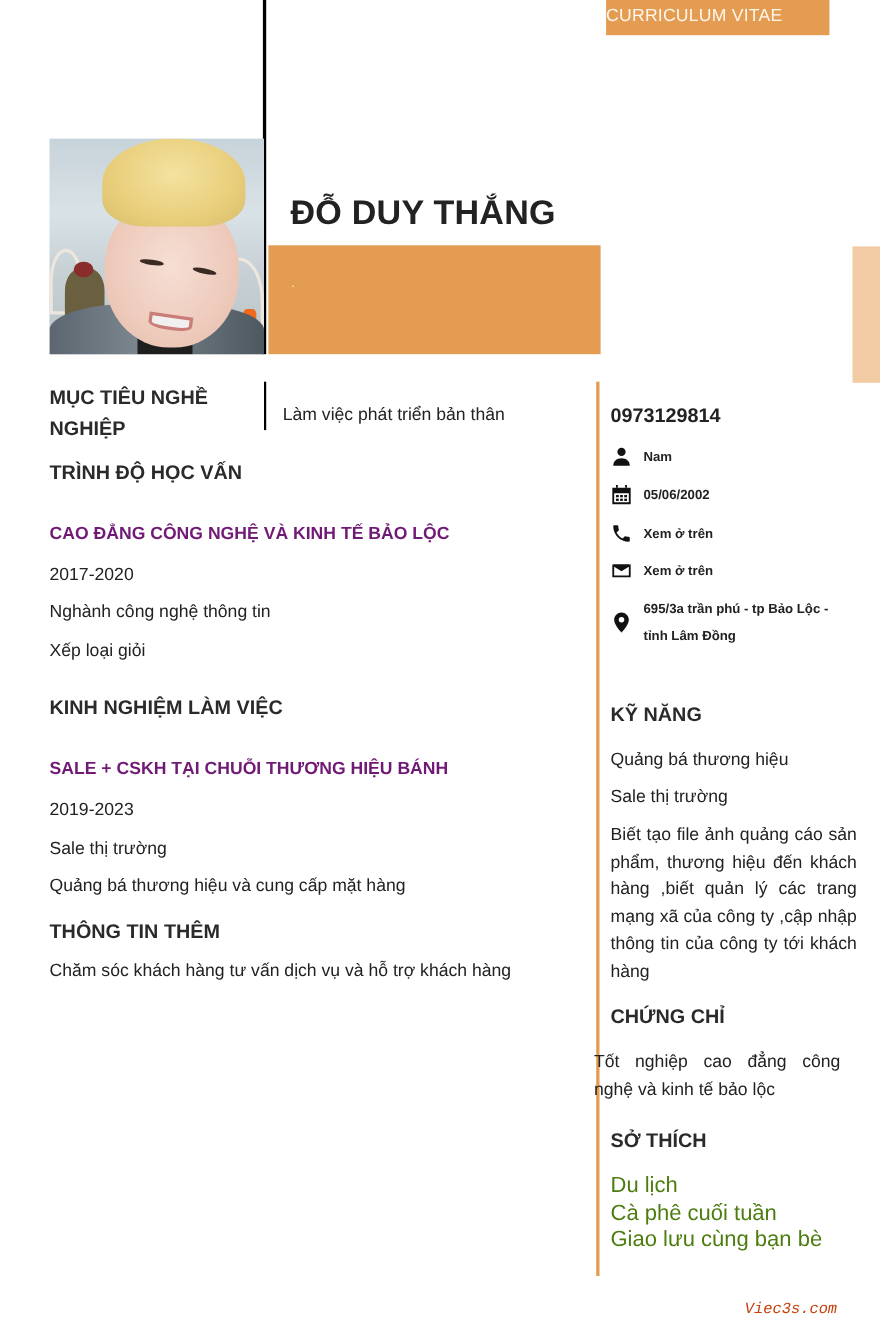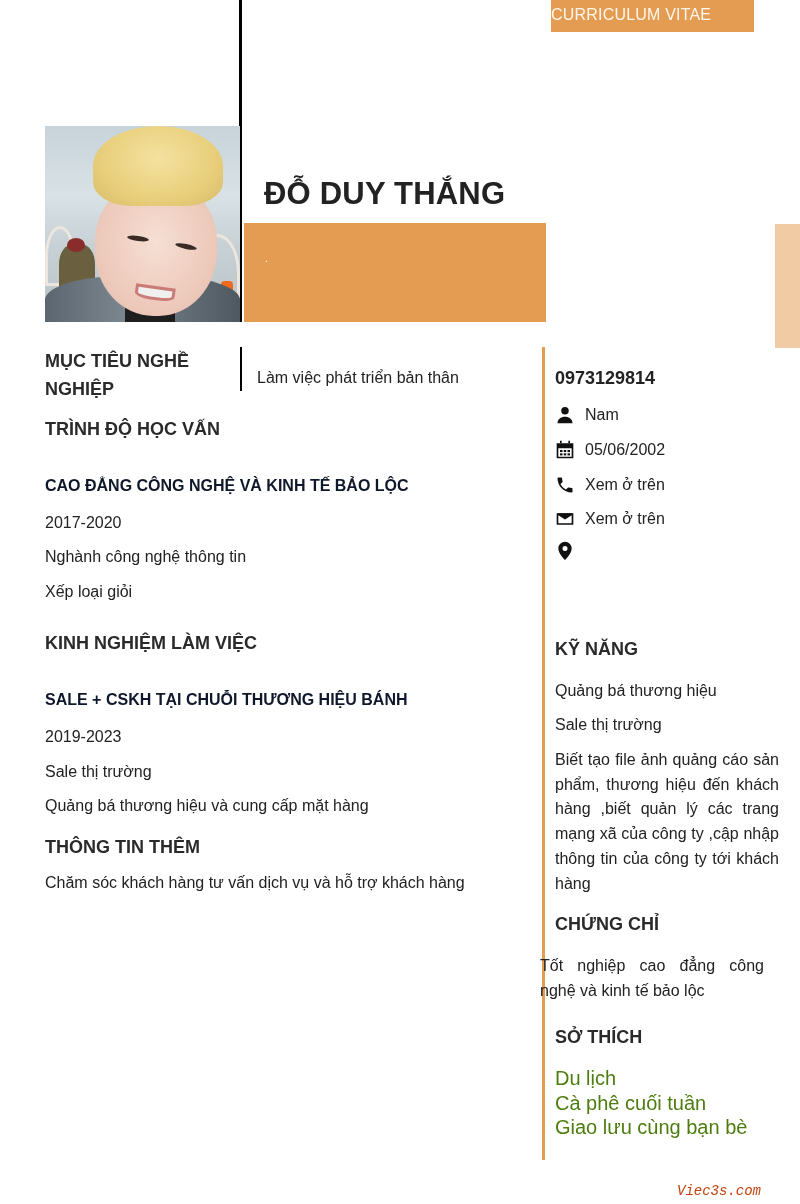--- a/index.html
+++ b/index.html
@@ -23,21 +23,21 @@
     .photo .person-bg { position: absolute; left: 14px; top: 118px; width: 36px; height: 50px; background: #6a5f3e; border-radius: 40% 40% 0 0; }
     .photo .person-bg-head { position: absolute; left: 22px; top: 112px; width: 18px; height: 14px; background: #8b2c2c; border-radius: 50%; }
     .photo .orange-obj { position: absolute; left: 176px; top: 155px; width: 12px; height: 14px; background: #f06a1d; border-radius: 30%; }
 
     .name { position: absolute; left: 264px; top: 176px; font-size: 31px; font-weight: bold; color: #222; letter-spacing: 0.2px; }
     .orange-box { position: absolute; left: 244px; top: 223px; width: 302px; height: 99px; background: #e39c52; }
     .orange-box .dot { position: absolute; left: 21px; top: 31px; font-size: 10px; color: #fff; line-height: 10px; }
     .right-tab { position: absolute; left: 775px; top: 224px; width: 25px; height: 124px; background: #f0cba3; }
 
     .section-title { position: absolute; font-size: 18px; font-weight: bold; color: #2a2a2a; line-height: 28px; }
-    .sub-title { position: absolute; font-size: 16px; font-weight: bold; color: #0f172a; }
+    .sub-title { position: absolute; font-size: 16px; font-weight: bold; color: #701a75; }
     .text { position: absolute; font-size: 16px; color: #222; line-height: 20px; }
 
     .objective-title { left: 45px; top: 347px; width: 190px; }
     .objective-divider { position: absolute; left: 240px; top: 347px; width: 2px; height: 44px; background: #000; }
     .objective-text { left: 257px; top: 368px; }
 
     .edu-title { left: 45px; top: 415px; }
     .edu-school { left: 45px; top: 477px; }
     .edu-year { left: 45px; top: 513px; }
     .edu-major { left: 45px; top: 547px; }
@@ -50,21 +50,21 @@
     .exp-d2 { left: 45px; top: 796px; }
 
     .more-title { left: 45px; top: 833px; }
     .more-text { left: 45px; top: 873px; }
 
     .right-divider { position: absolute; left: 542px; top: 347px; width: 3px; height: 813px; background: #e39c52; }
     .phone { position: absolute; left: 555px; top: 368px; font-size: 18px; font-weight: bold; color: #222; }
     .info-row { position: absolute; left: 555px; display: flex; align-items: center; }
     .info-row .ic { width: 20px; height: 20px; margin-right: 10px; display: flex; align-items: center; justify-content: center; }
     .info-row .ic svg { width: 20px; height: 20px; fill: #111; }
-    .info-row .val { font-size: 16px; color: #222; line-height: 24.5px; }
+    .info-row .val { font-size: 12px; color: #222; line-height: 24.5px; font-weight: bold; }
     .row-gender { top: 403px; }
     .row-dob { top: 438px; }
     .row-phone { top: 473px; }
     .row-email { top: 507px; }
     .row-addr { top: 541px; }
     .row-addr .val { width: 190px; }
 
     .skills-title { left: 555px; top: 635px; }
     .skill1 { left: 555px; top: 681px; text-align: right; }
     .skill2 { left: 555px; top: 715px; }
@@ -167,20 +167,21 @@
       </svg>
   </span>
   <span class="val">Xem ở trên</span>
 </div>
 <div class="info-row row-addr">
   <span class="ic">
     <svg viewBox="0 0 24 24">
         <path d="M12 1C7.6 1 4 4.6 4 9c0 6 8 14 8 14s8-8 8-14c0-4.4-3.6-8-8-8zm0 11a3 3 0 110-6 3 3 0 010 6z"></path>
       </svg>
   </span>
+  <span class="val">695/3a trần phú - tp Bảo Lộc - tỉnh Lâm Đồng</span>
 </div>
 
 <div class="section-title skills-title">KỸ NĂNG</div>
 <div class="text skill1">Quảng bá thương hiệu</div>
 <div class="text skill2">Sale thị trường</div>
 <div class="text skill3">Biết tạo file ảnh quảng cáo sản phẩm, thương hiệu đến khách hàng ,biết quản lý các trang mạng xã của công ty ,cập nhập thông tin của công ty tới khách hàng</div>
 
 <div class="section-title cert-title">CHỨNG CHỈ</div>
 <div class="text cert-text">Tốt nghiệp cao đẳng công nghệ và kinh tế bảo lộc</div>
 

